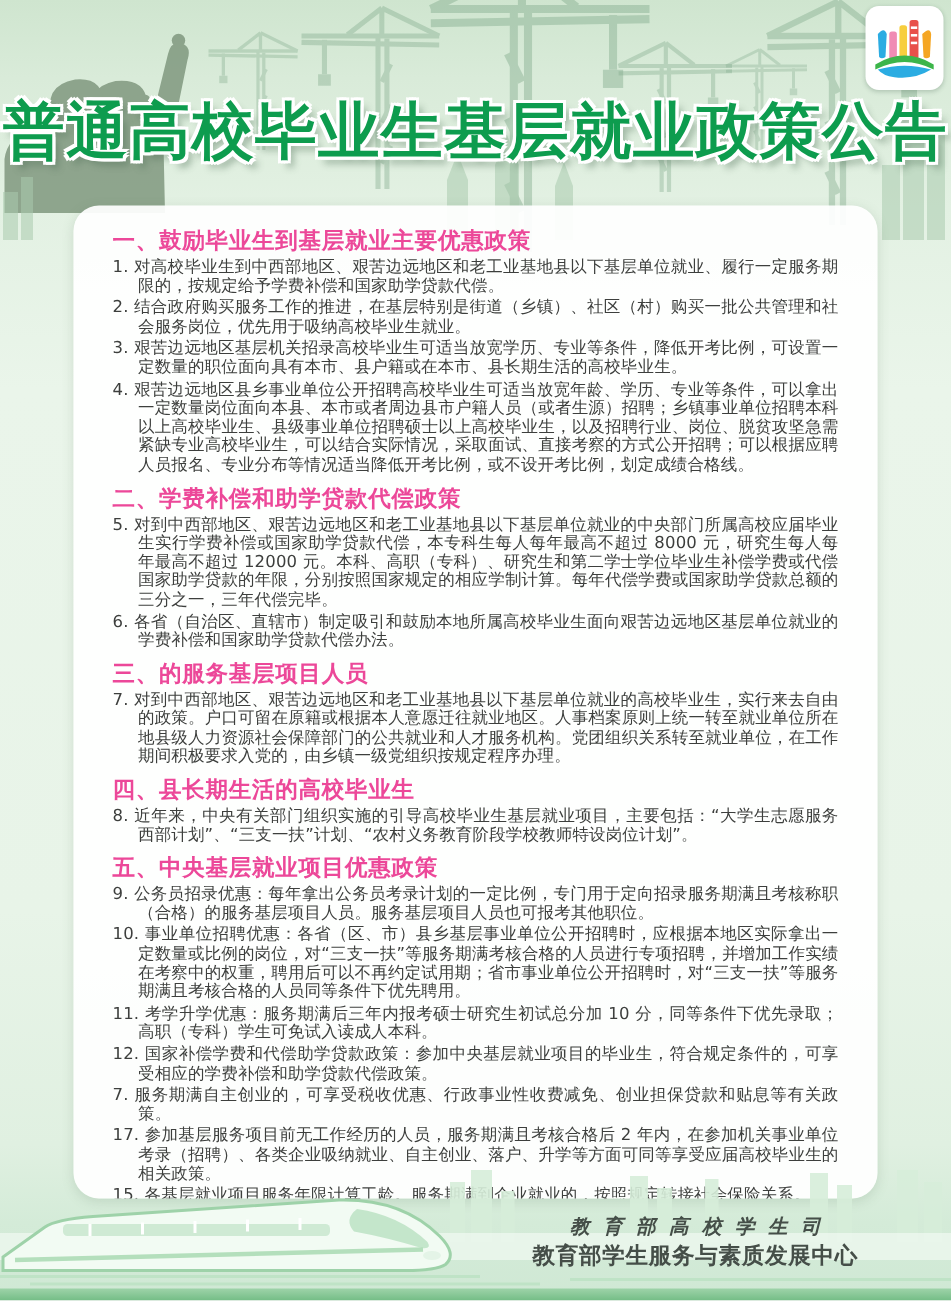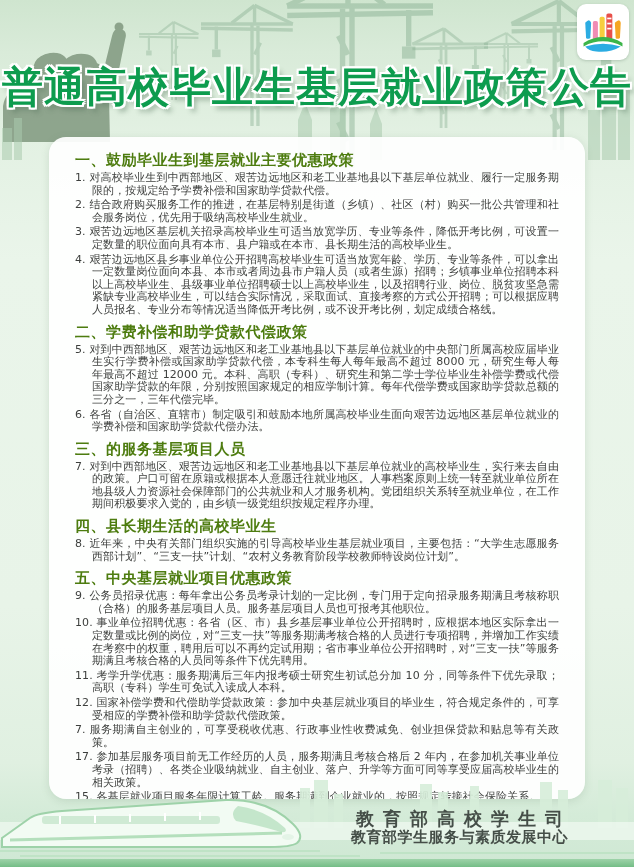--- a/index.html
+++ b/index.html
@@ -54,21 +54,21 @@
     left: 49px; right: 49px;
     top: 137px; bottom: 68px;
     background: rgba(255,255,255,.93);
     border-radius: 17px;
     box-shadow: 0 2px 8px rgba(90,120,95,.18);
     padding: 14px 26px 8px 26px;
     overflow: hidden;
   }
 
   .sec-heading {
-    color: #4d7c0f;
+    color: #ec4899;
     font-size: 15px;
     line-height: 18px;
     font-weight: bold;
     letter-spacing: .5px;
     margin: 6px 0 3px 0;
   }
   .policy-section:first-child .sec-heading { margin-top: 0; }
 
   .item {
     font-size: 11px;
@@ -82,21 +82,21 @@
   }
   .item-num { font-weight: normal; }
 
   .issuer-block {
     position: absolute;
     right: 62px; bottom: 20px;
     text-align: center;
     color: #454e48;
     font-weight: bold;
   }
-  .issuer-line1 { font-size: 18px; letter-spacing: 9px; padding-left: 9px; line-height: 19px; }
+  .issuer-line1 { font-size: 13px; letter-spacing: 9px; padding-left: 9px; line-height: 19px; font-style: italic; }
   .issuer-line2 { font-size: 15px; letter-spacing: .5px; line-height: 19px; }
 
   .bottom-stripe {
     position: absolute;
     left: 0; bottom: 0;
     width: 100%; height: 8px;
     background: linear-gradient(180deg, #9ed3a9, #74bd86);
   }
 </style>
 </head>

